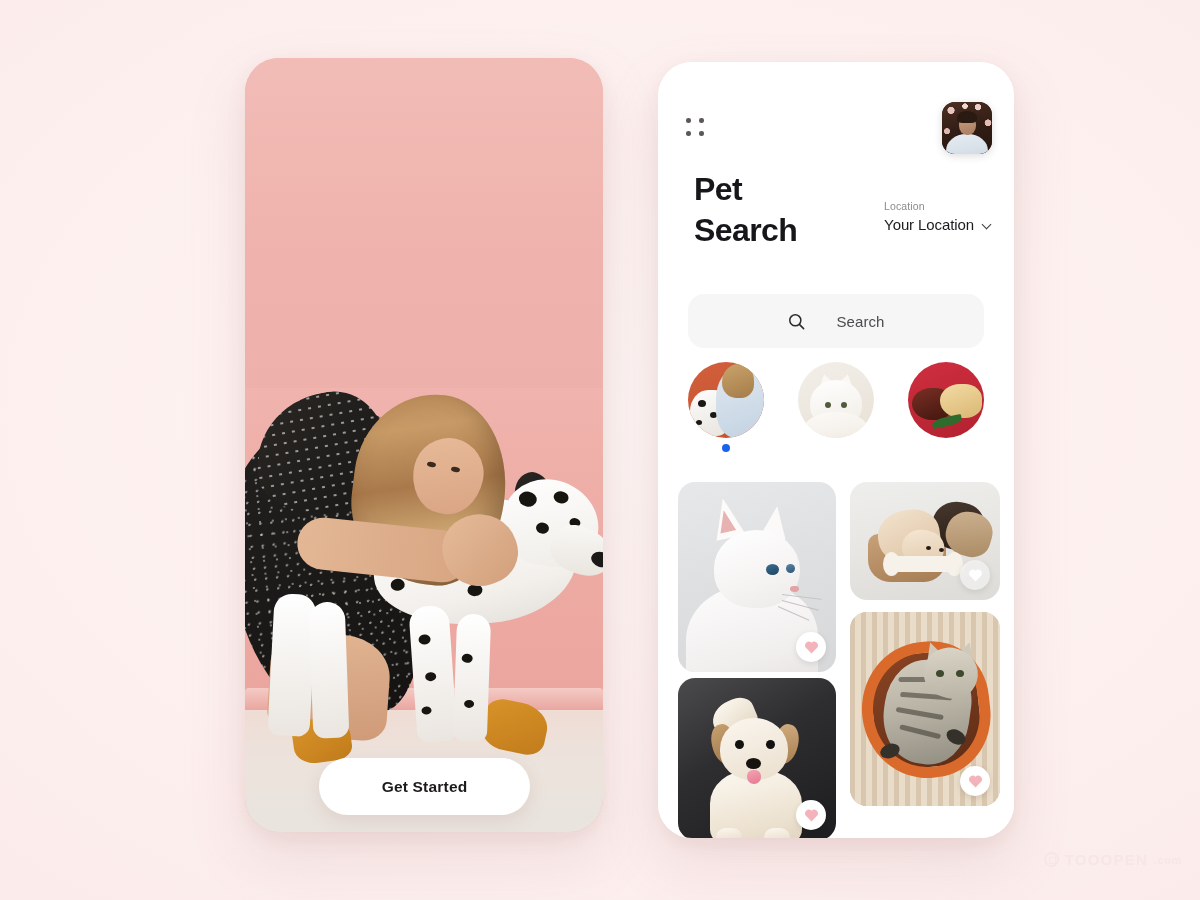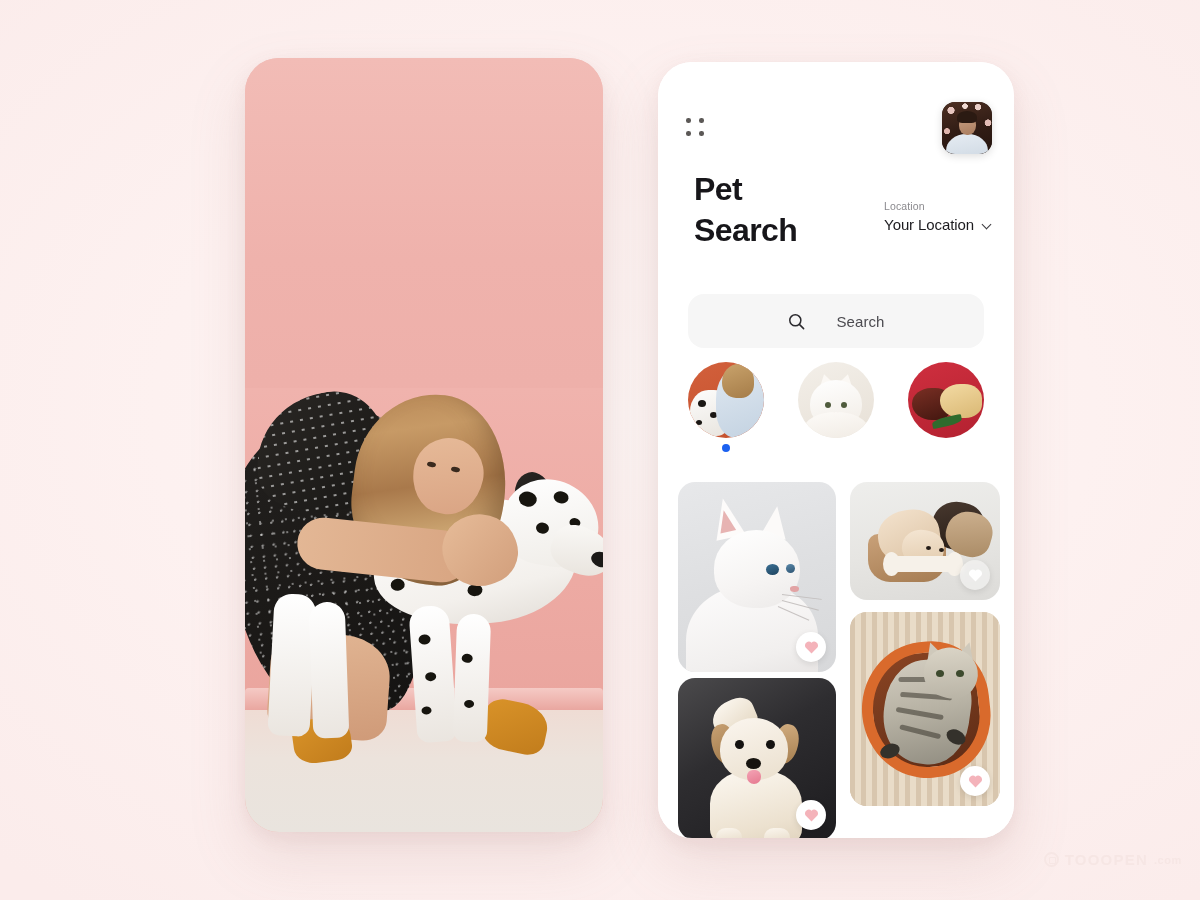--- a/index.html
+++ b/index.html
@@ -923,20 +923,21 @@
       <div class="w-face"></div>
       <div class="w-eye a"></div>
       <div class="w-eye b"></div>
       <div class="w-arm"></div>
       <div class="w-hand"></div>
     </div>
 
     <div class="onboard-content">
 
 
+      <button class="cta-button">Get Started</button>
     </div>
   </div>
 </div>
 
 <div class="phone" id="phone-right">
   <div class="screen">
 
     <div class="topbar">
       <div class="grid-menu">
         <i></i>

